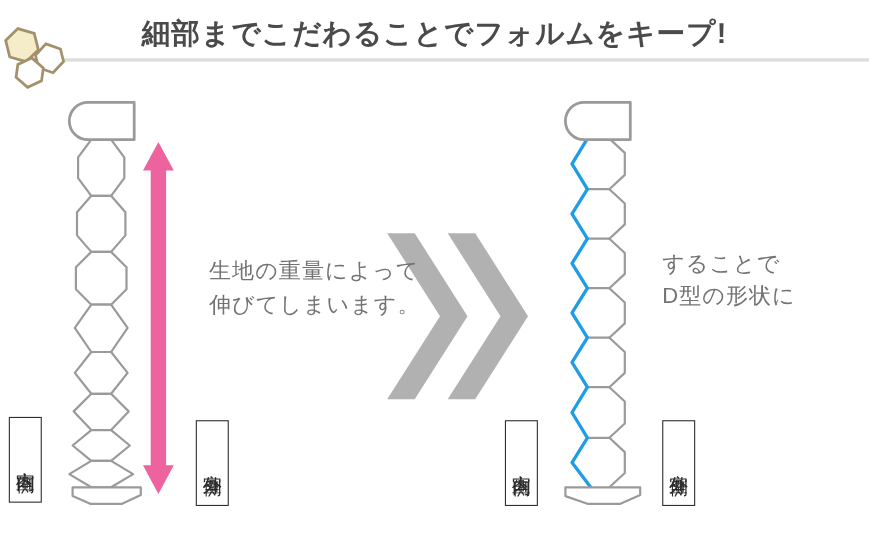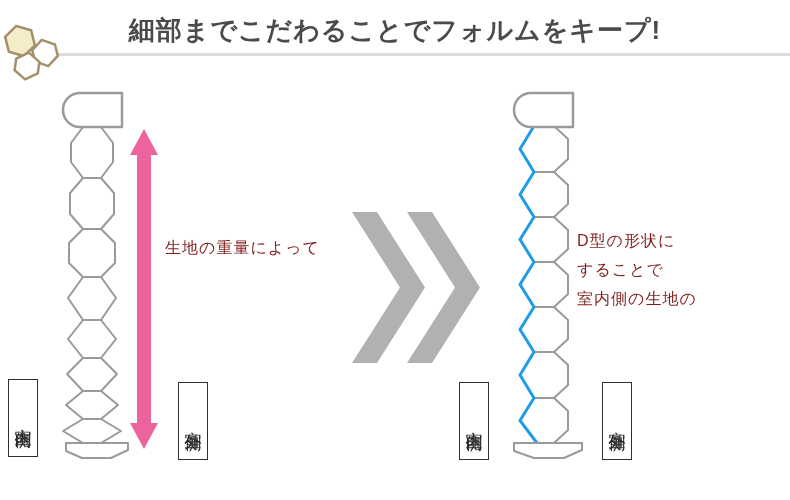--- a/index.html
+++ b/index.html
@@ -31,23 +31,24 @@
   .logo-svg {
     position: absolute;
     left: 0; top: 8px;
   }
   .diagram-svg {
     position: absolute;
     left: 0; top: 0;
   }
   .caption {
     position: absolute;
-    color: #7f1d1d;
-    font-size: 16px;
+    color: #737373;
+    font-size: 20px;
     letter-spacing: 1px;
+    margin-left: 25px;
   }
   .caption div { white-space: nowrap; }
   .caption-before { left: 165px; top: 232px; line-height: 31px; }
   .caption-after  { left: 577px; top: 226px; line-height: 29px; }
   .side-label {
     position: absolute;
     width: 30px; height: 78px;
     border: 1px solid #2f2f2f;
     background: #ffffff;
     color: #2b2b2b;
@@ -114,26 +115,26 @@
       <polyline points="554,398 568,411 568,430 554,443"></polyline>
 
       <polyline stroke="#1f9ce8" stroke-width="3" points="534,126 520,149 534,172 520,194.5 534,217 520,239.5 534,262 520,284.5 534,307 520,329.5 534,352 520,375 534,398 520,420.5 537,443"></polyline>
       <path stroke-width="2.5" fill="#ffffff" d="M531 93 H573 V127 H531 A17 17 0 0 1 531 93 Z"></path>
       <polygon fill="#ffffff" points="514,443 582,443 582,450 564,458 534,458 514,451"></polygon>
     </g>
   </svg>
 
   <div class="caption caption-before">
     <div>生地の重量によって</div>
+    <div>伸びてしまいます。</div>
   </div>
 
   <div class="caption caption-after">
+    <div>することで</div>
     <div>D型の形状に</div>
-    <div>することで</div>
-    <div>室内側の生地の</div>
   </div>
 
   <div class="side-label lbl-before-in">室内側</div>
   <div class="side-label lbl-before-out">室外側</div>
   <div class="side-label lbl-after-in">室内側</div>
   <div class="side-label lbl-after-out">室外側</div>
 
 </div>
 
 </body></html>

